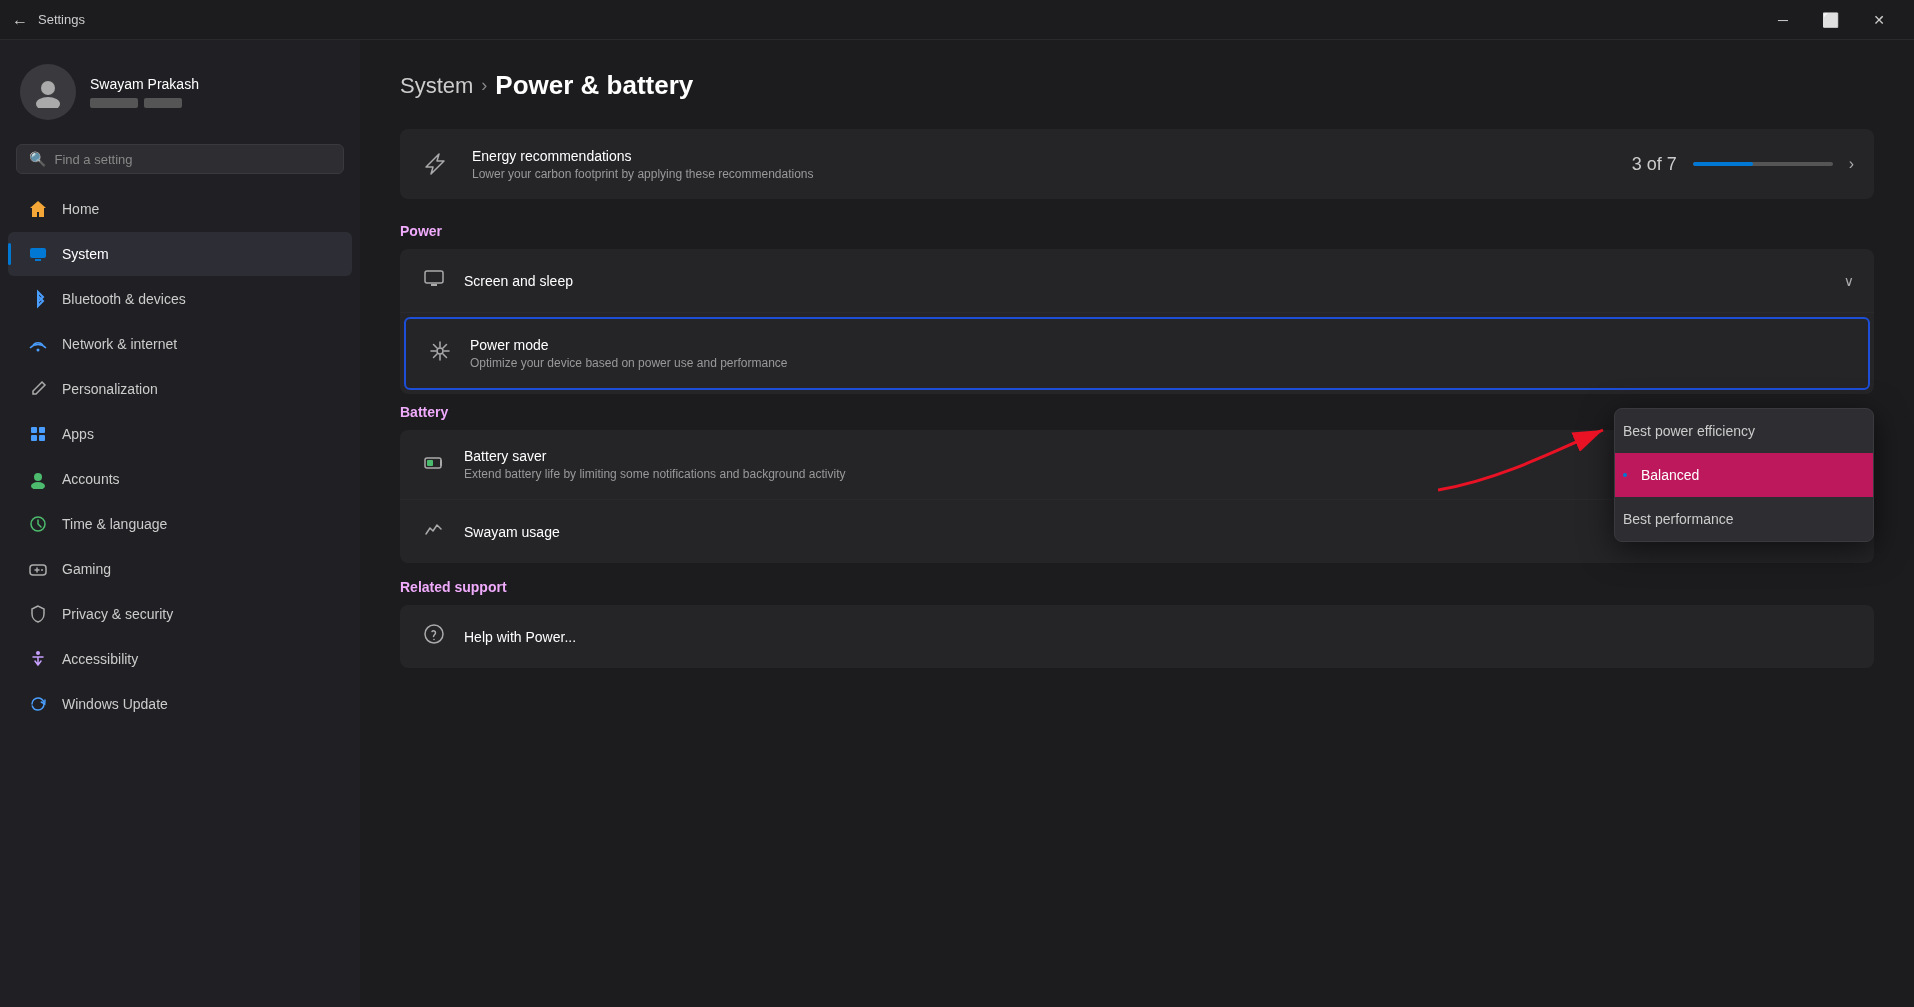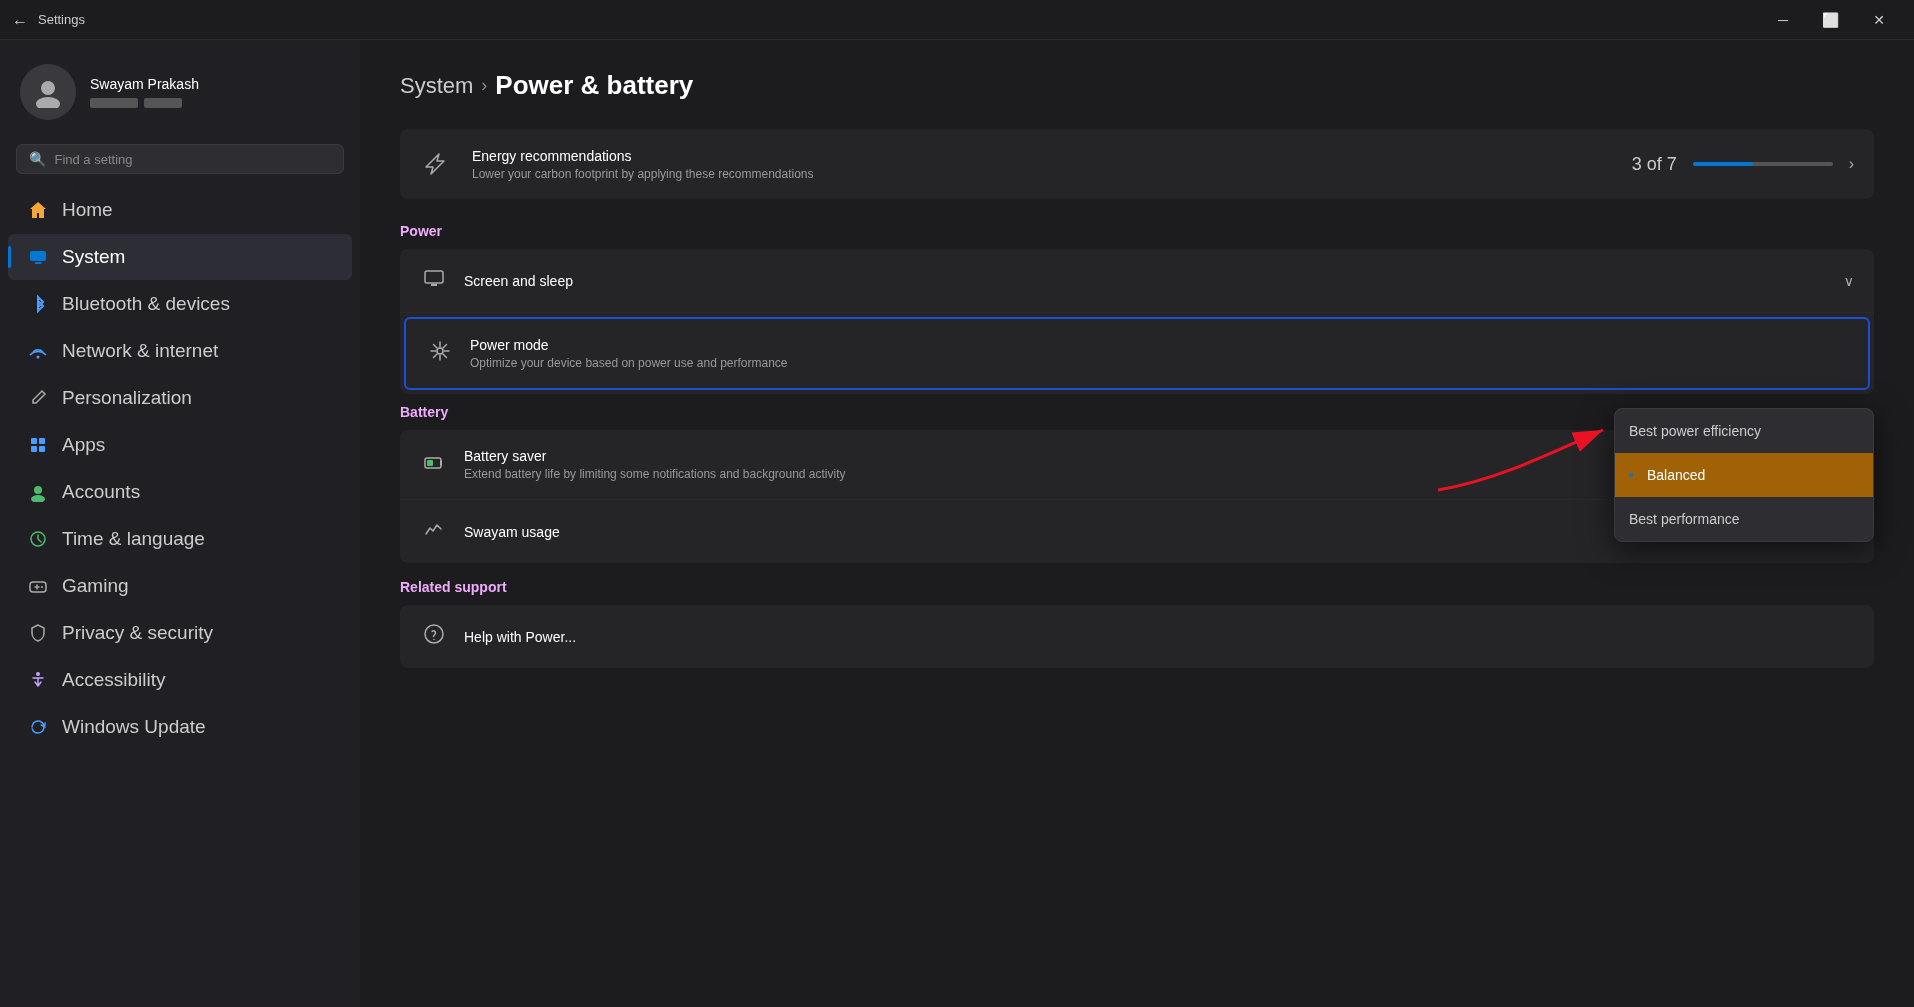--- a/index.html
+++ b/index.html
@@ -128,21 +128,21 @@
     .search-icon { color: #888; font-size: 14px; }
 
     .nav-item {
       display: flex;
       align-items: center;
       gap: 14px;
       padding: 12px 20px;
       cursor: pointer;
       border-radius: 6px;
       margin: 1px 8px;
-      font-size: 19px;
+      font-size: 14px;
       color: #cccccc;
       position: relative;
     }
     .nav-item.active {
       background: #2d2d35;
       color: #ffffff;
     }
     .nav-item.active::before {
       content: '';
       position: absolute;
@@ -278,30 +278,30 @@
       top: 368px;
       background: #2d2d32;
       border-radius: 8px;
       box-shadow: 0 8px 32px rgba(0,0,0,0.6);
       width: 260px;
       overflow: hidden;
       z-index: 100;
       border: 1px solid #3a3a3e;
     }
     .dropdown-item {
-      padding: 14px 14px;
+      padding: 14px 8px;
       font-size: 14px;
       cursor: pointer;
       color: #cccccc;
       display: flex;
       align-items: center;
       gap: 10px;
     }
     .dropdown-item.selected {
-      background: #a16207;
+      background: #be185d;
       color: #ffffff;
     }
     .dropdown-item.selected::before {
       content: '';
       display: inline-block;
       width: 4px;
       height: 4px;
       background: #0078d4;
       border-radius: 50%;
       margin-right: 4px;

